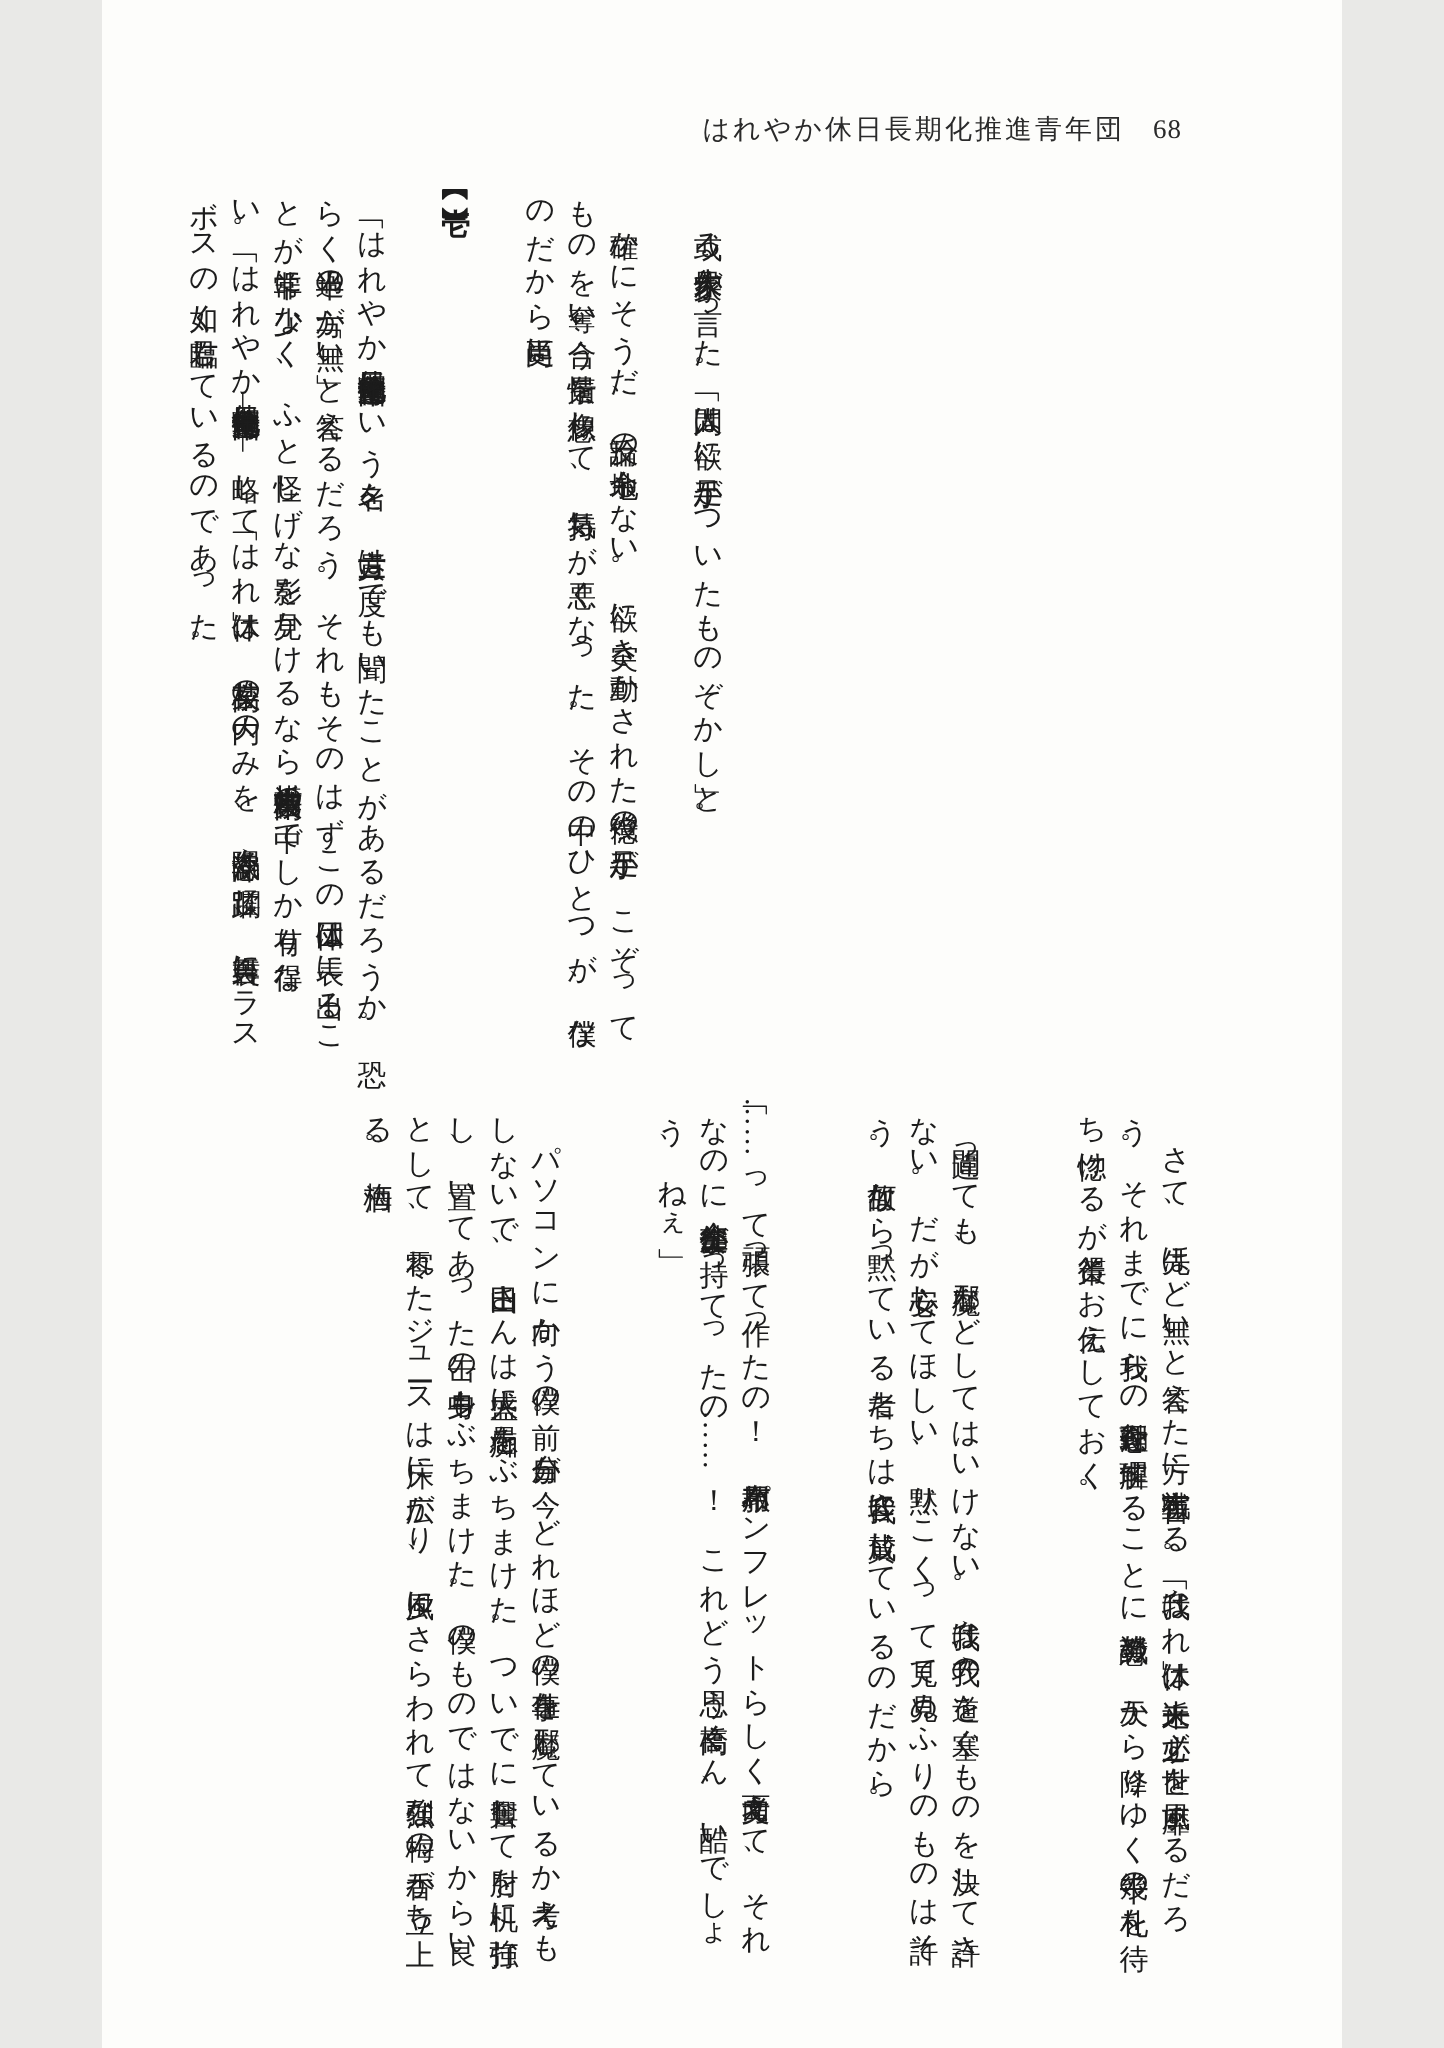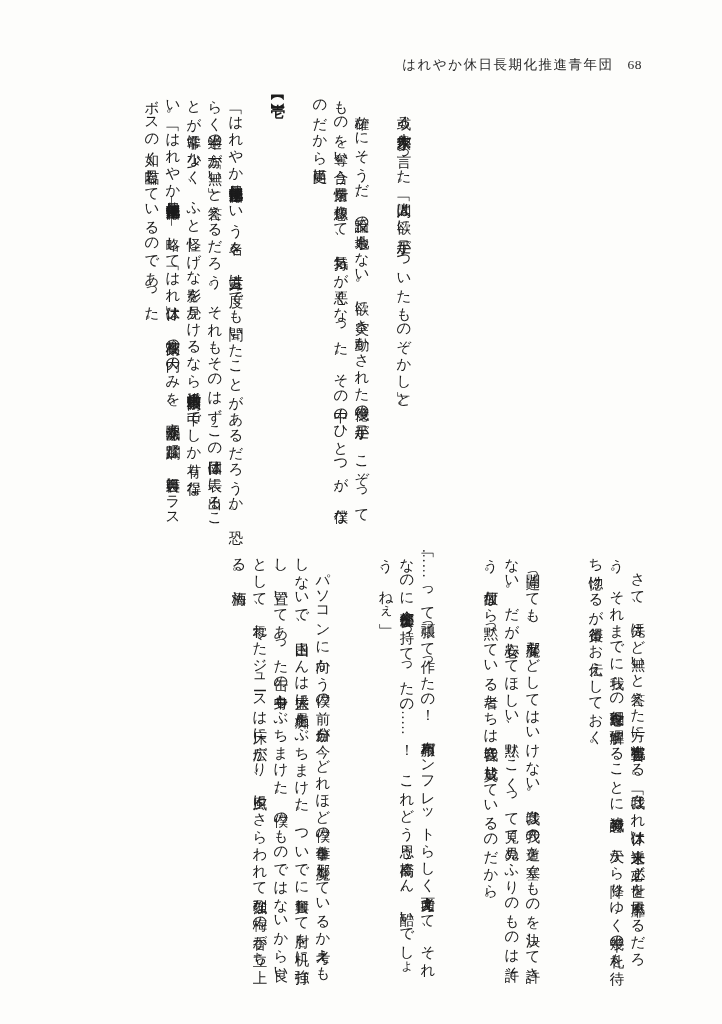--- a/index.html
+++ b/index.html
@@ -3,21 +3,21 @@
 <meta charset="utf-8">
 <style>
   html, body {
     margin: 0;
     padding: 0;
     background: #e9e9e7;
     font-family: "Liberation Serif", "DejaVu Serif", serif;
   }
   .page {
     position: relative;
-    width: 722px;
+    width: 620px;
     height: 1024px;
     margin: 0 auto;
     background: #fdfdfb;
     color: #1f1f1f;
     overflow: hidden;
   }
   
   .running-head {
     position: absolute;
     top: 56px;

